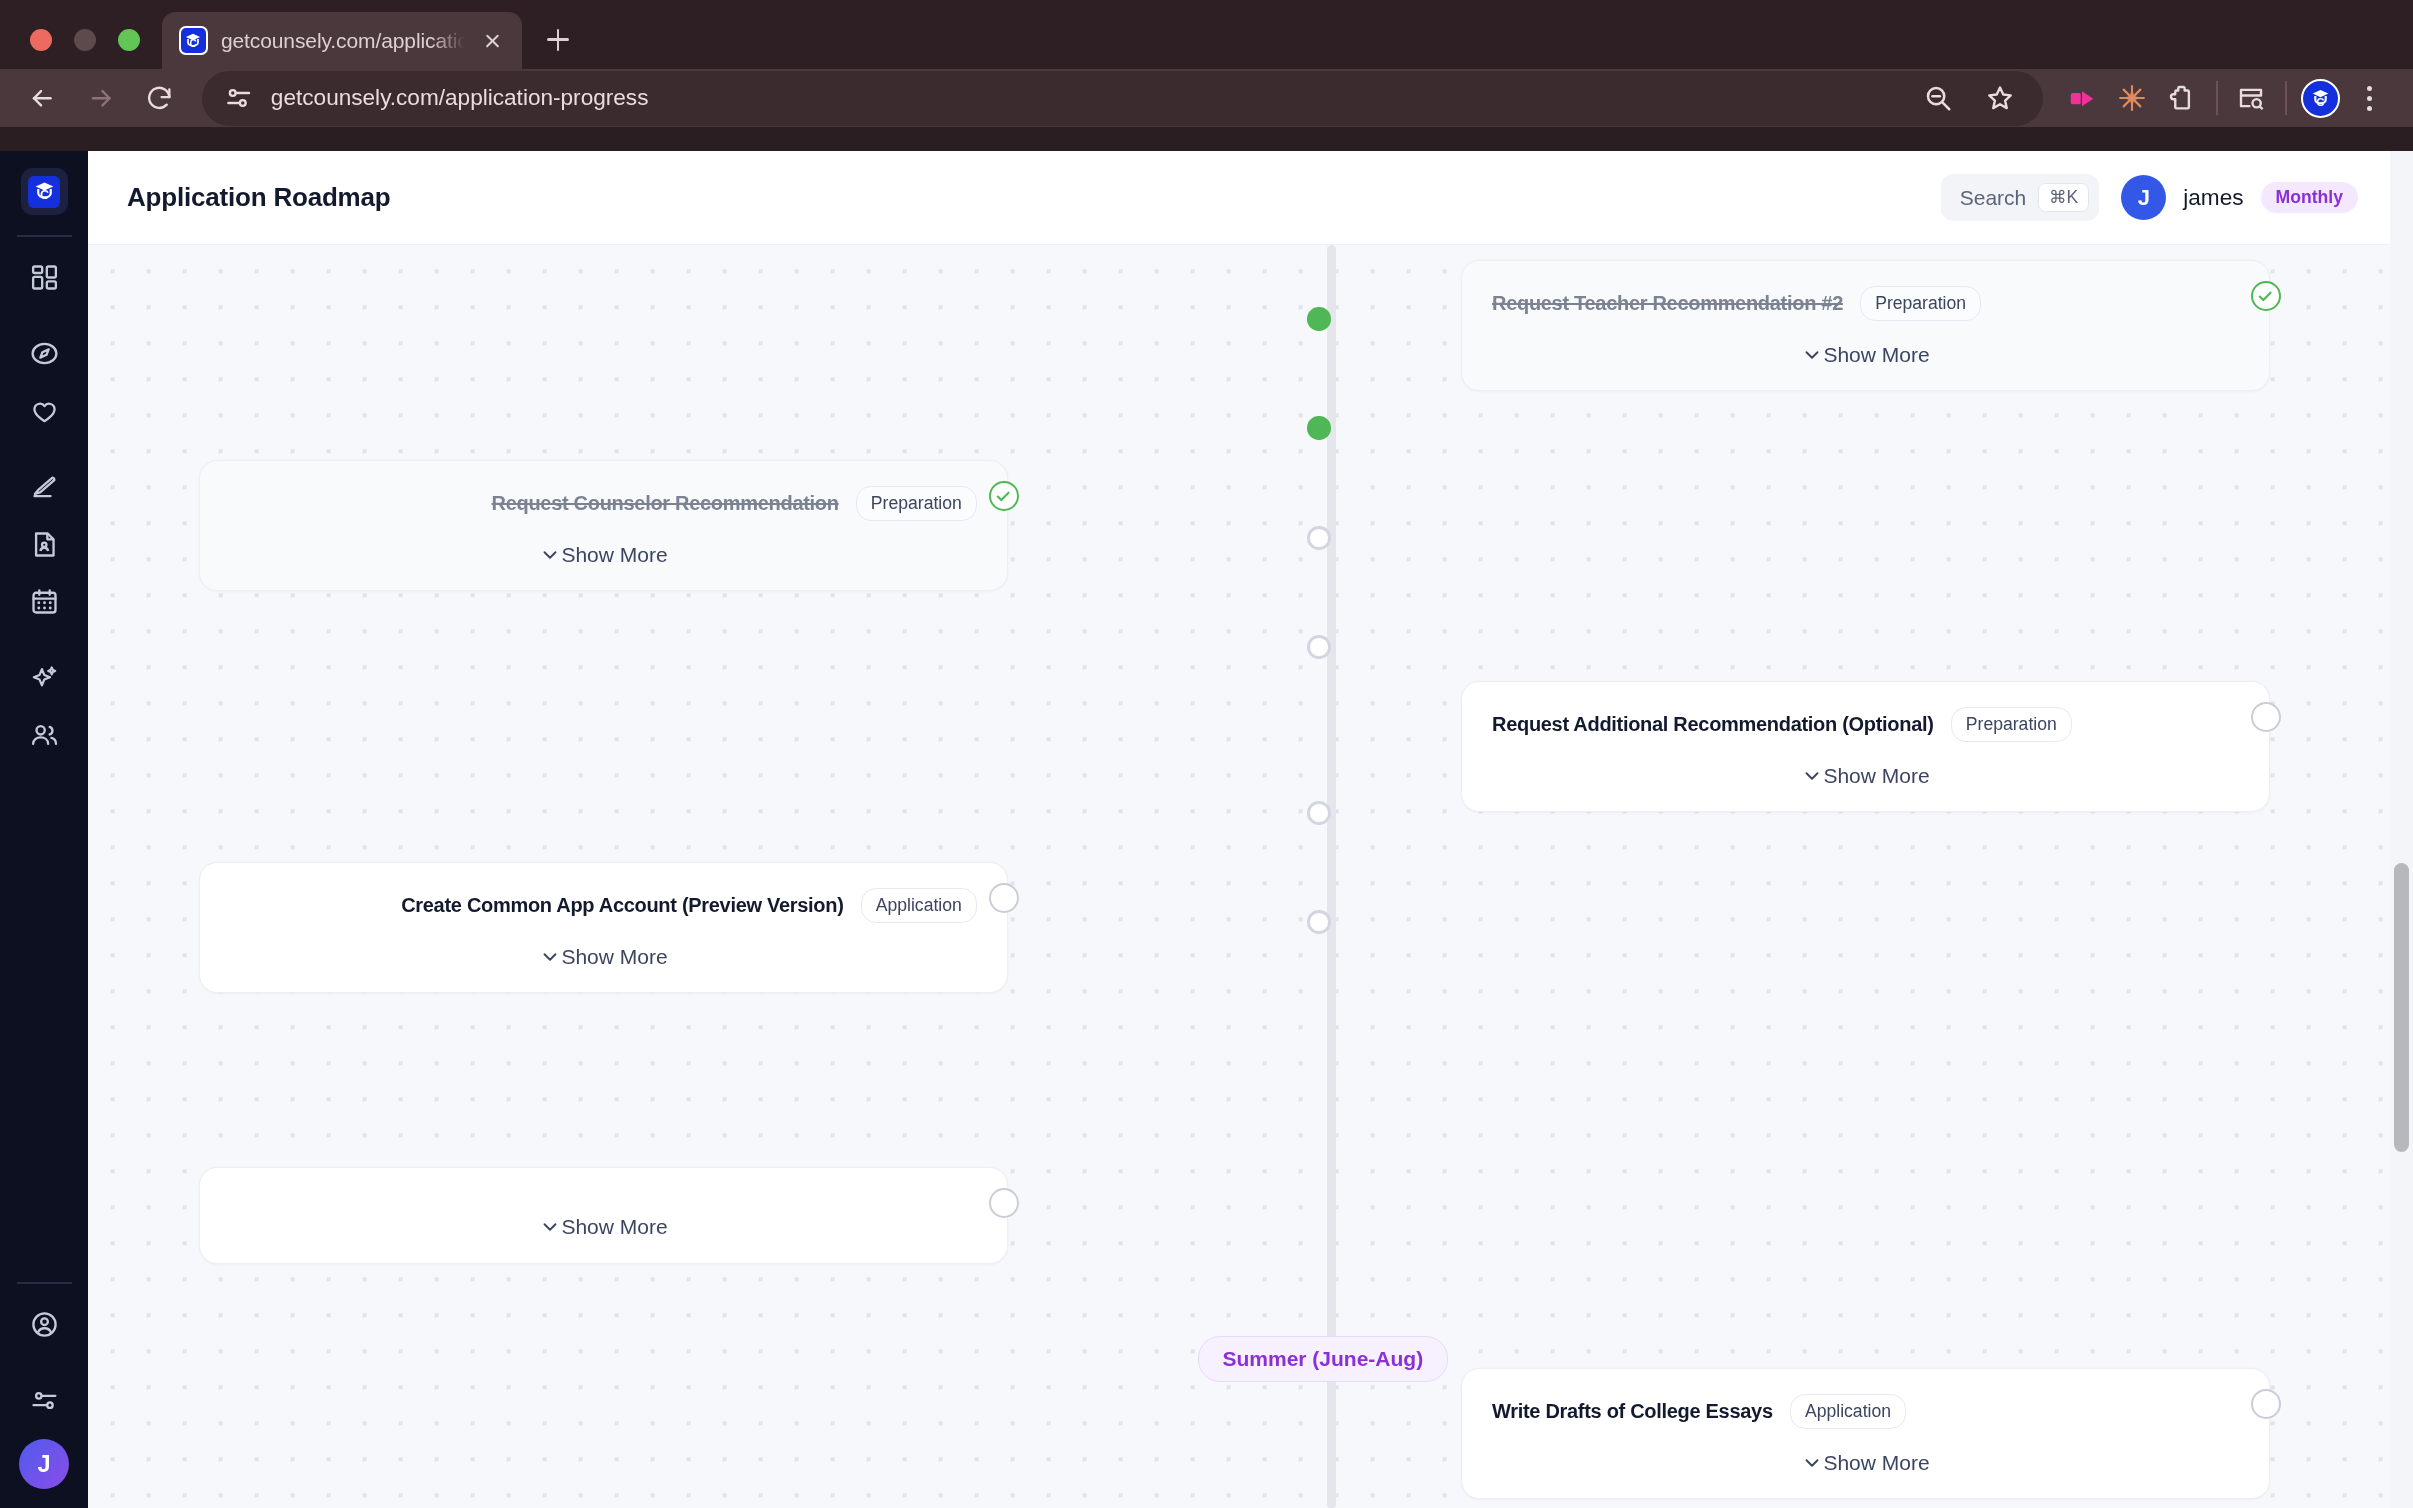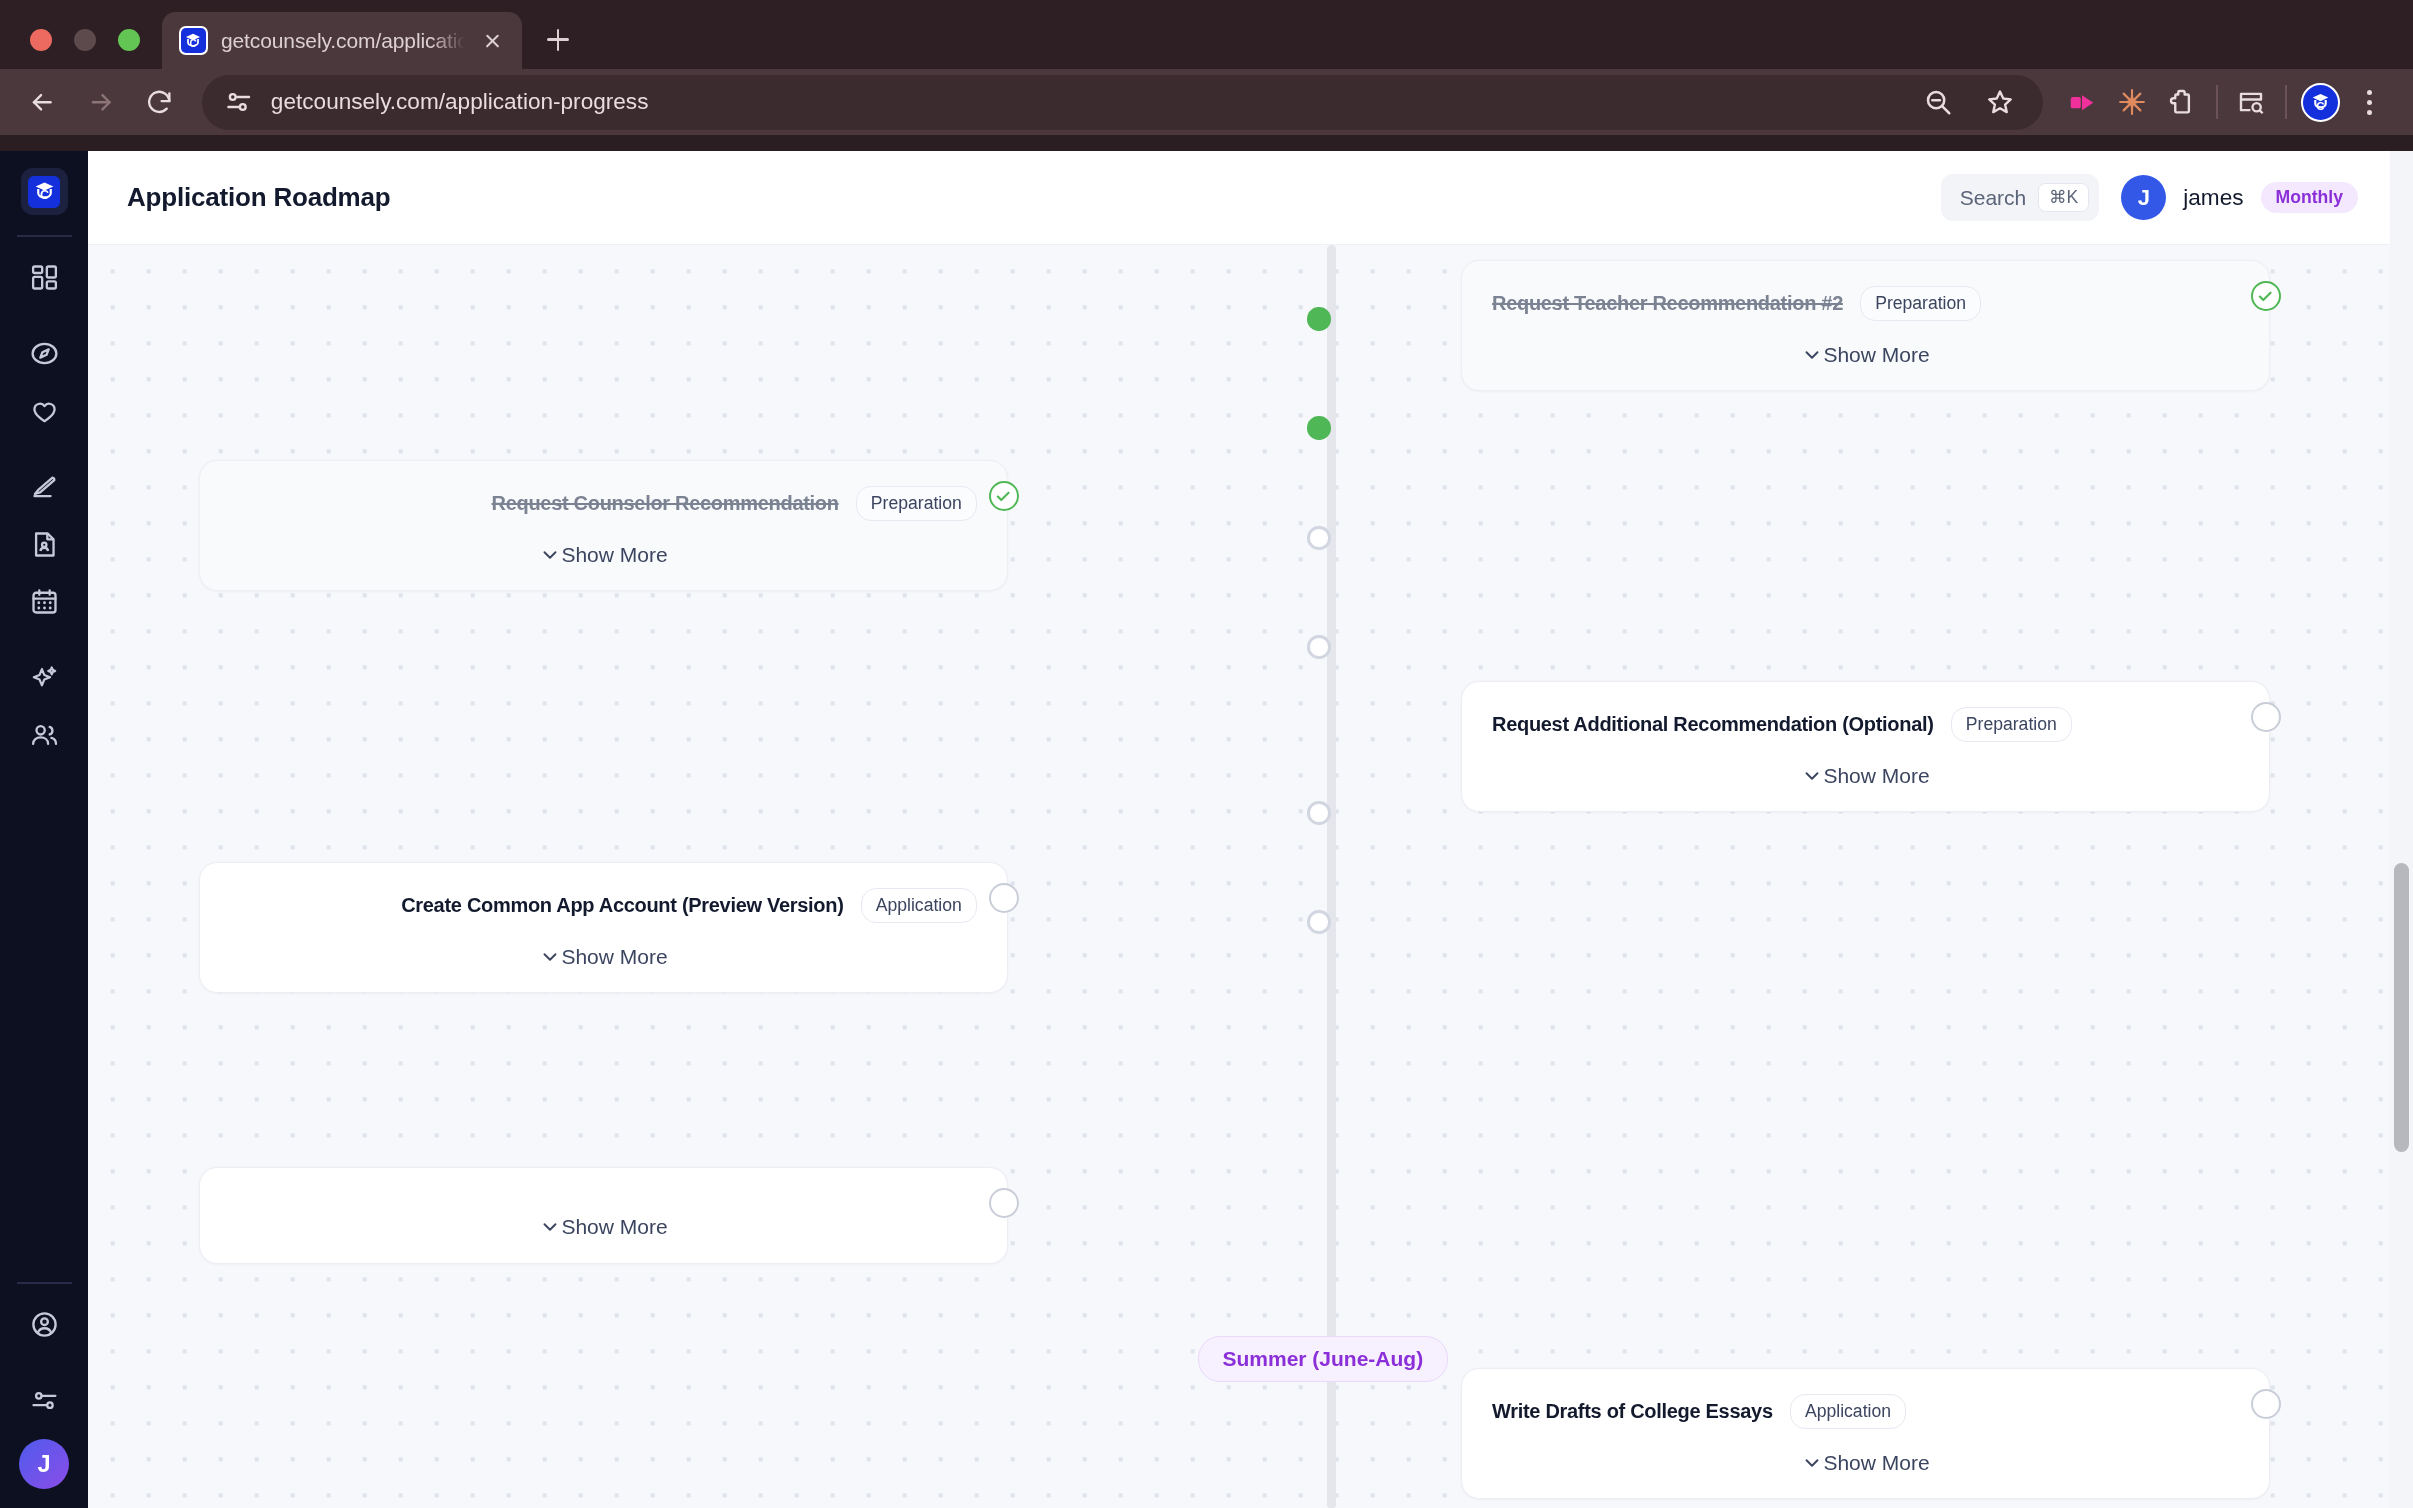--- a/index.html
+++ b/index.html
@@ -54,21 +54,21 @@
   .tab-close::before { transform: rotate(45deg); }
   .tab-close::after { transform: rotate(-45deg); }
   .newtab { width: 49px; height: 49px; margin: 0 0 4.2px 11.7px; position: relative; }
   .newtab::before, .newtab::after {
     content: ""; position: absolute; background: #ddd0d2; border-radius: 1.7px;
   }
   .newtab::before { left: 13.4px; top: 22.6px; width: 22px; height: 2.3px; }
   .newtab::after { left: 23px; top: 13.4px; width: 2.3px; height: 22px; }
 
   .toolbar {
-    height: 66px; background: #4b383c;
+    height: 58px; background: #4b383c;
     display: flex; align-items: center; padding: 0 22px 0 15px; gap: 3.4px;
   }
   .nav-btn {
     width: 55px; height: 55px; border-radius: 50%;
     display: flex; align-items: center; justify-content: center; flex: 0 0 auto;
   }
   .nav-btn svg { width: 28.5px; height: 28.5px; }
   .omnibox {
     flex: 1 1 auto; height: 55px; background: #3b2a2e; border-radius: 28px;
     display: flex; align-items: center; padding: 0 15px 0 22px; gap: 17px;

